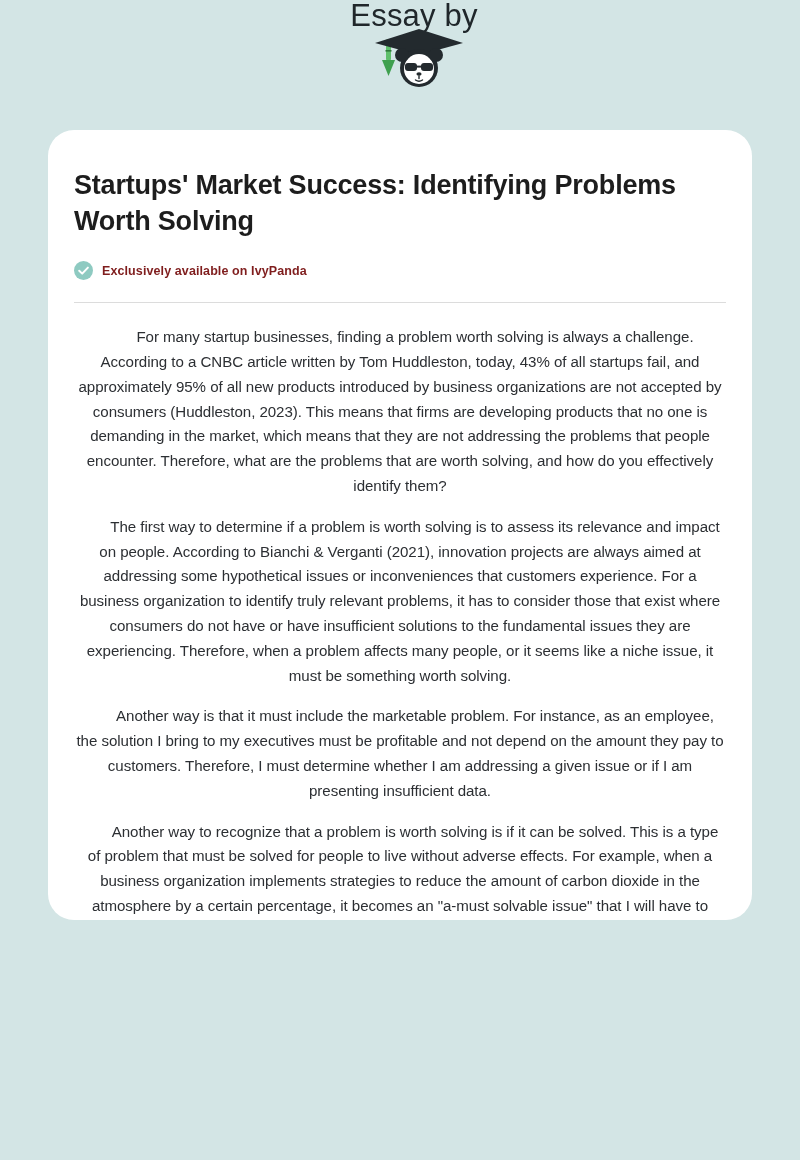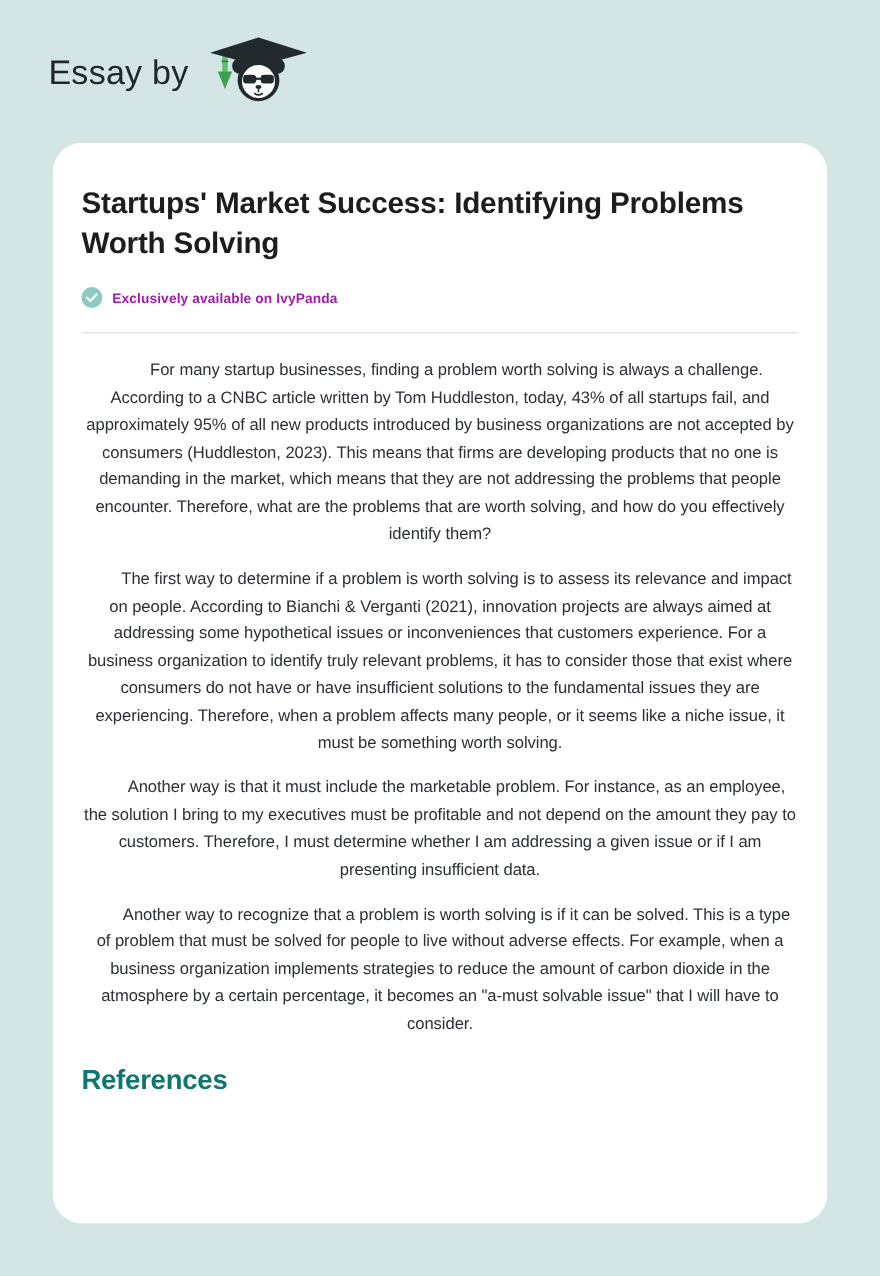--- a/index.html
+++ b/index.html
@@ -16,20 +16,21 @@
     overflow: hidden;
   }
 
   
   .brand-bar {
     height: 130px;
     display: flex;
     align-items: center;
     padding-left: 44px;
     box-sizing: border-box;
+    flex-direction: column;
   }
   .brand-essay-by {
     font-size: 31px;
     font-weight: 400;
     color: #20272b;
     letter-spacing: 0.2px;
     line-height: 1;
     margin-right: 16px;
   }
   .brand-logo {
@@ -61,21 +62,21 @@
     top: -2px;
     left: 1px;
   }
 
   
   .paper {
     position: absolute;
     left: 48px;
     top: 130px;
     width: 704px;
-    height: 982px;
+    height: 790px;
     background: #ffffff;
     border-radius: 26px;
     box-sizing: border-box;
     padding: 38px 26px 0 26px;
     overflow: hidden;
   }
   .paper-inner {
     padding: 0 0 0 0;
   }
 
@@ -102,21 +103,21 @@
     display: inline-flex;
     align-items: center;
     justify-content: center;
     margin-right: 9px;
     flex: 0 0 auto;
   }
   .check-badge svg { display:block; }
   .exclusive-text {
     font-size: 12.5px;
     font-weight: bold;
-    color: #a21caf;
+    color: #7f1d1d;
     letter-spacing: 0.1px;
   }
 
   .divider {
     height: 1px;
     background: #dcdcdc;
     border: 0;
     margin: 0 0 22px 0;
     width: 100%;
   }

